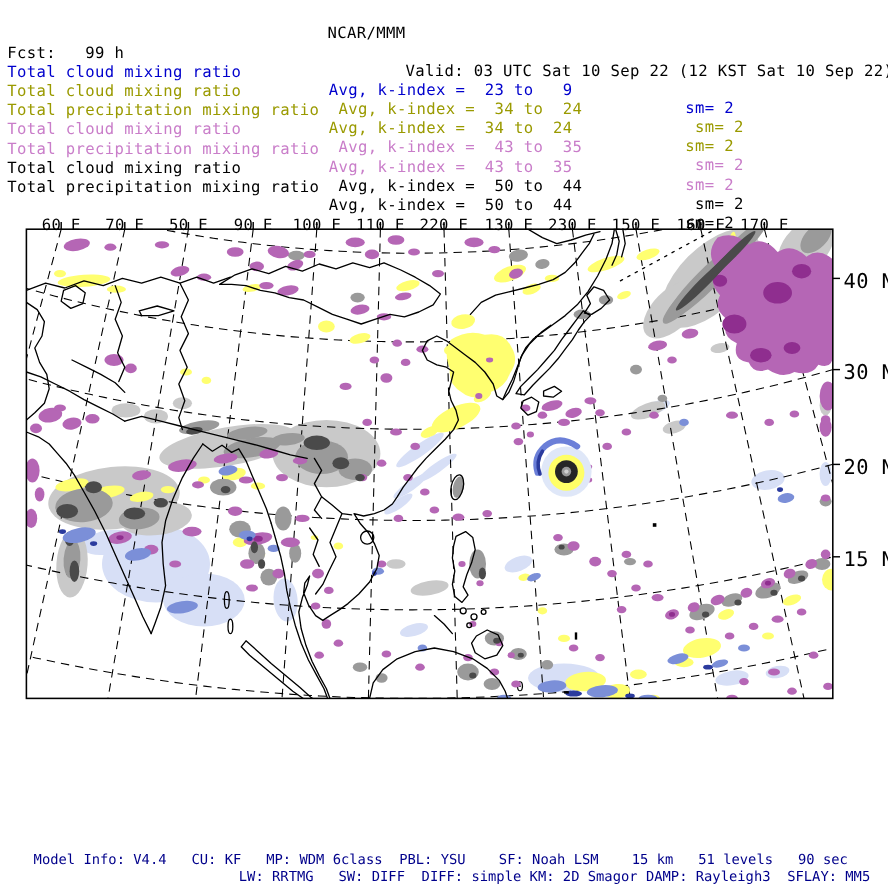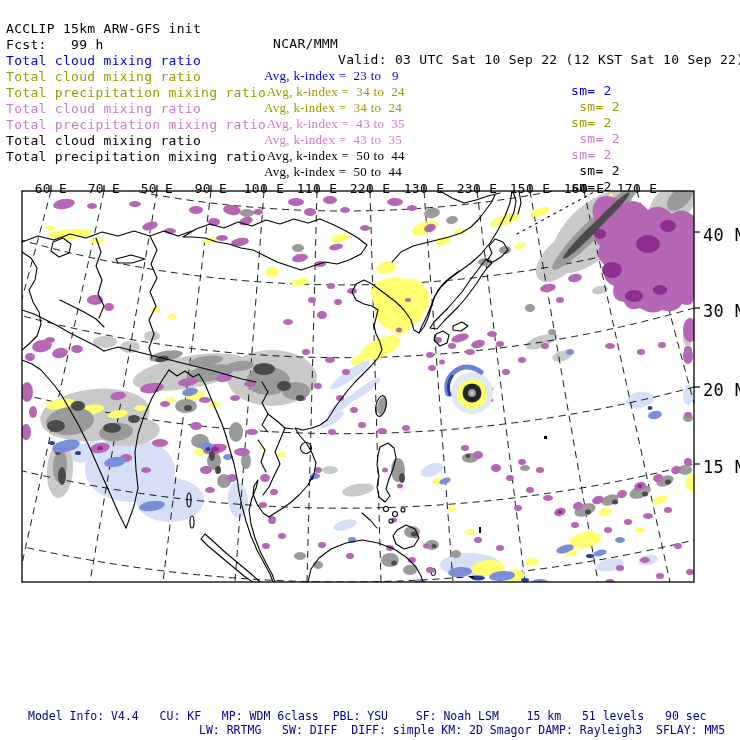--- a/index.html
+++ b/index.html
@@ -1,21 +1,21 @@
 <!DOCTYPE html>
 <html><head>
 <meta charset="utf-8">
 <style>
   html,body{margin:0;padding:0;}
   body{width:740px;height:740px;background:#ffffff;position:relative;overflow:hidden;
        font-family:"DejaVu Sans Mono",monospace;color:#000;}
   .hrow{position:absolute;left:0;width:740px;height:15px;font-size:13px;letter-spacing:.3px;line-height:15px;white-space:pre;}
   .hrow span{position:absolute;white-space:pre;}
   .col-label{left:6px;}
-  .col-avg{left:264px;font-family:Liberation Serif, serif;}
+  .col-avg{left:274px;}
   .col-sm{left:571px;}
   .c-blue{color:#0000cd;}
   .c-olive{color:#9a9a00;}
   .c-orchid{color:#c97dc9;}
   .c-black{color:#000000;}
   .lon{position:absolute;top:181px;font-size:13px;letter-spacing:.3px;transform:translateX(-50%);white-space:pre;}
   .lat{position:absolute;left:703px;font-size:17px;letter-spacing:.3px;white-space:pre;}
   .eq{position:absolute;font-size:11px;}
   .foot{position:absolute;font-size:11.5px;color:#00008b;white-space:pre;line-height:14px;}
   svg{position:absolute;left:0;top:0;}
@@ -28,21 +28,20 @@
   .g2{fill:#9a9a9a;}
   .g3{fill:#4a4a4a;}
   .b1{fill:#d7dff6;}
   .b2{fill:#7b8fd8;}
   .b3{fill:#2b3b9e;}
 </style>
 </head>
 <body>
 
 <div class="hrow c-black" style="top:6px">
-  <span class="col-label">ACCLIP 15km ARW-GFS init</span>
   <span style="left:273px">NCAR/MMM</span>
 </div>
 <div class="hrow c-black" style="top:22px">
   <span class="col-label">Fcst:   99 h</span>
   <span style="left:338px">Valid: 03 UTC Sat 10 Sep 22 (12 KST Sat 10 Sep 22)</span>
 </div>
 
 <div class="hrow c-blue" style="top:38px">
   <span class="col-label">Total cloud mixing ratio</span>
   <span class="col-avg">Avg, k-index =  23 to   9</span>

